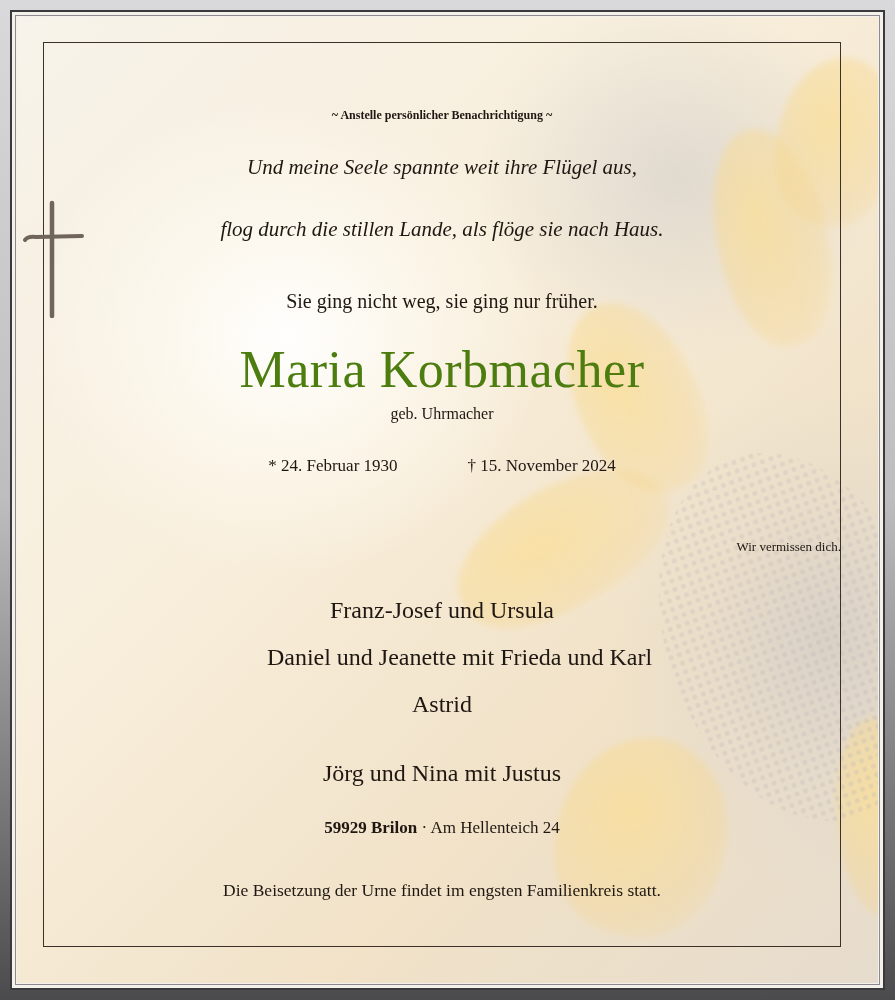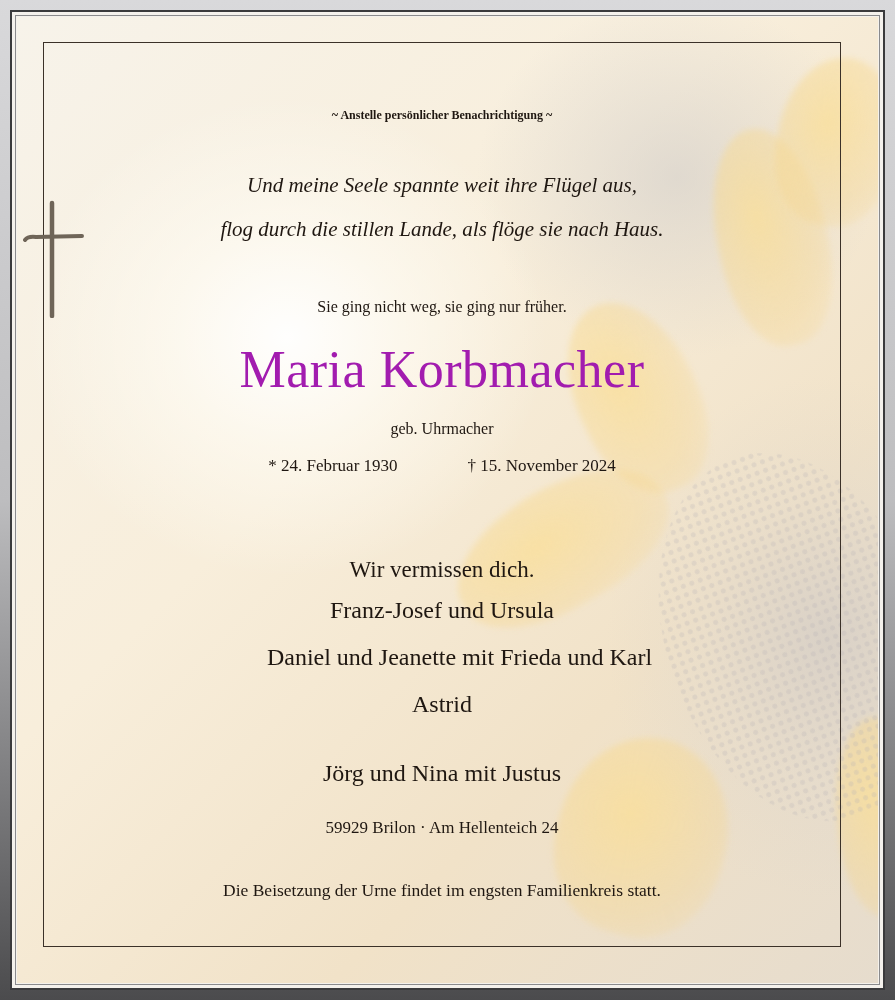--- a/index.html
+++ b/index.html
@@ -51,36 +51,36 @@
   .cross {
     position: absolute; left: 22px; top: 200px; width: 62px; height: 118px;
   }
   .content {
     position: absolute; left: 43px; top: 42px; width: 798px;
     text-align: center; color: #1f1711;
   }
   .line { position: absolute; left: 0; right: 0; text-align: center; white-space: nowrap; }
   .header-note { top: 58px; font-size: 12px; font-weight: bold; margin-top: 8px; }
   .verse { font-style: italic; font-size: 21px; }
-  .verse1 { top: 131px; }
+  .verse1 { top: 113px; }
   .verse2 { top: 175px; }
-  .motto { top: 256px; font-size: 16px; text-align: center; }
-  .name { top: 298px; font-size: 52px; letter-spacing: 0.5px; color: #a21caf; }
-  .maiden { top: 378px; font-size: 16px; }
+  .motto { top: 248px; font-size: 20px; text-align: center; }
+  .name { top: 298px; font-size: 52px; letter-spacing: 0.5px; color: #4d7c0f; }
+  .maiden { top: 363px; font-size: 16px; }
   .dates { top: 414px; font-size: 17px; }
   .dates span { display: inline-block; }
   .dates .death { margin-left: 70px; }
-  .missing { top: 515px; font-size: 23px; }
+  .missing { top: 497px; font-size: 13px; text-align: right; }
   .family { font-size: 24px; }
   .family0 { top: 555px; }
   .family1 { top: 602px; padding-left: 35px; }
   .family2 { top: 649px; text-align: center; }
   .family3 { top: 718px; }
   .address { top: 776px; font-size: 17px; }
-  .address b { font-weight: normal; }
+  .address b { font-weight: bold; }
   .burial { top: 838px; font-size: 17.5px; }
 </style>
 </head>
 <body>
 
 <div class="frame-outer">
   <div class="frame-inner-line"></div>
   <div class="paper">
     <div class="petal" style="left:700px; top:110px; width:110px; height:220px; transform:rotate(-12deg);"></div>
     <div class="petal" style="left:760px; top:40px; width:120px; height:170px; transform:rotate(10deg);"></div>

